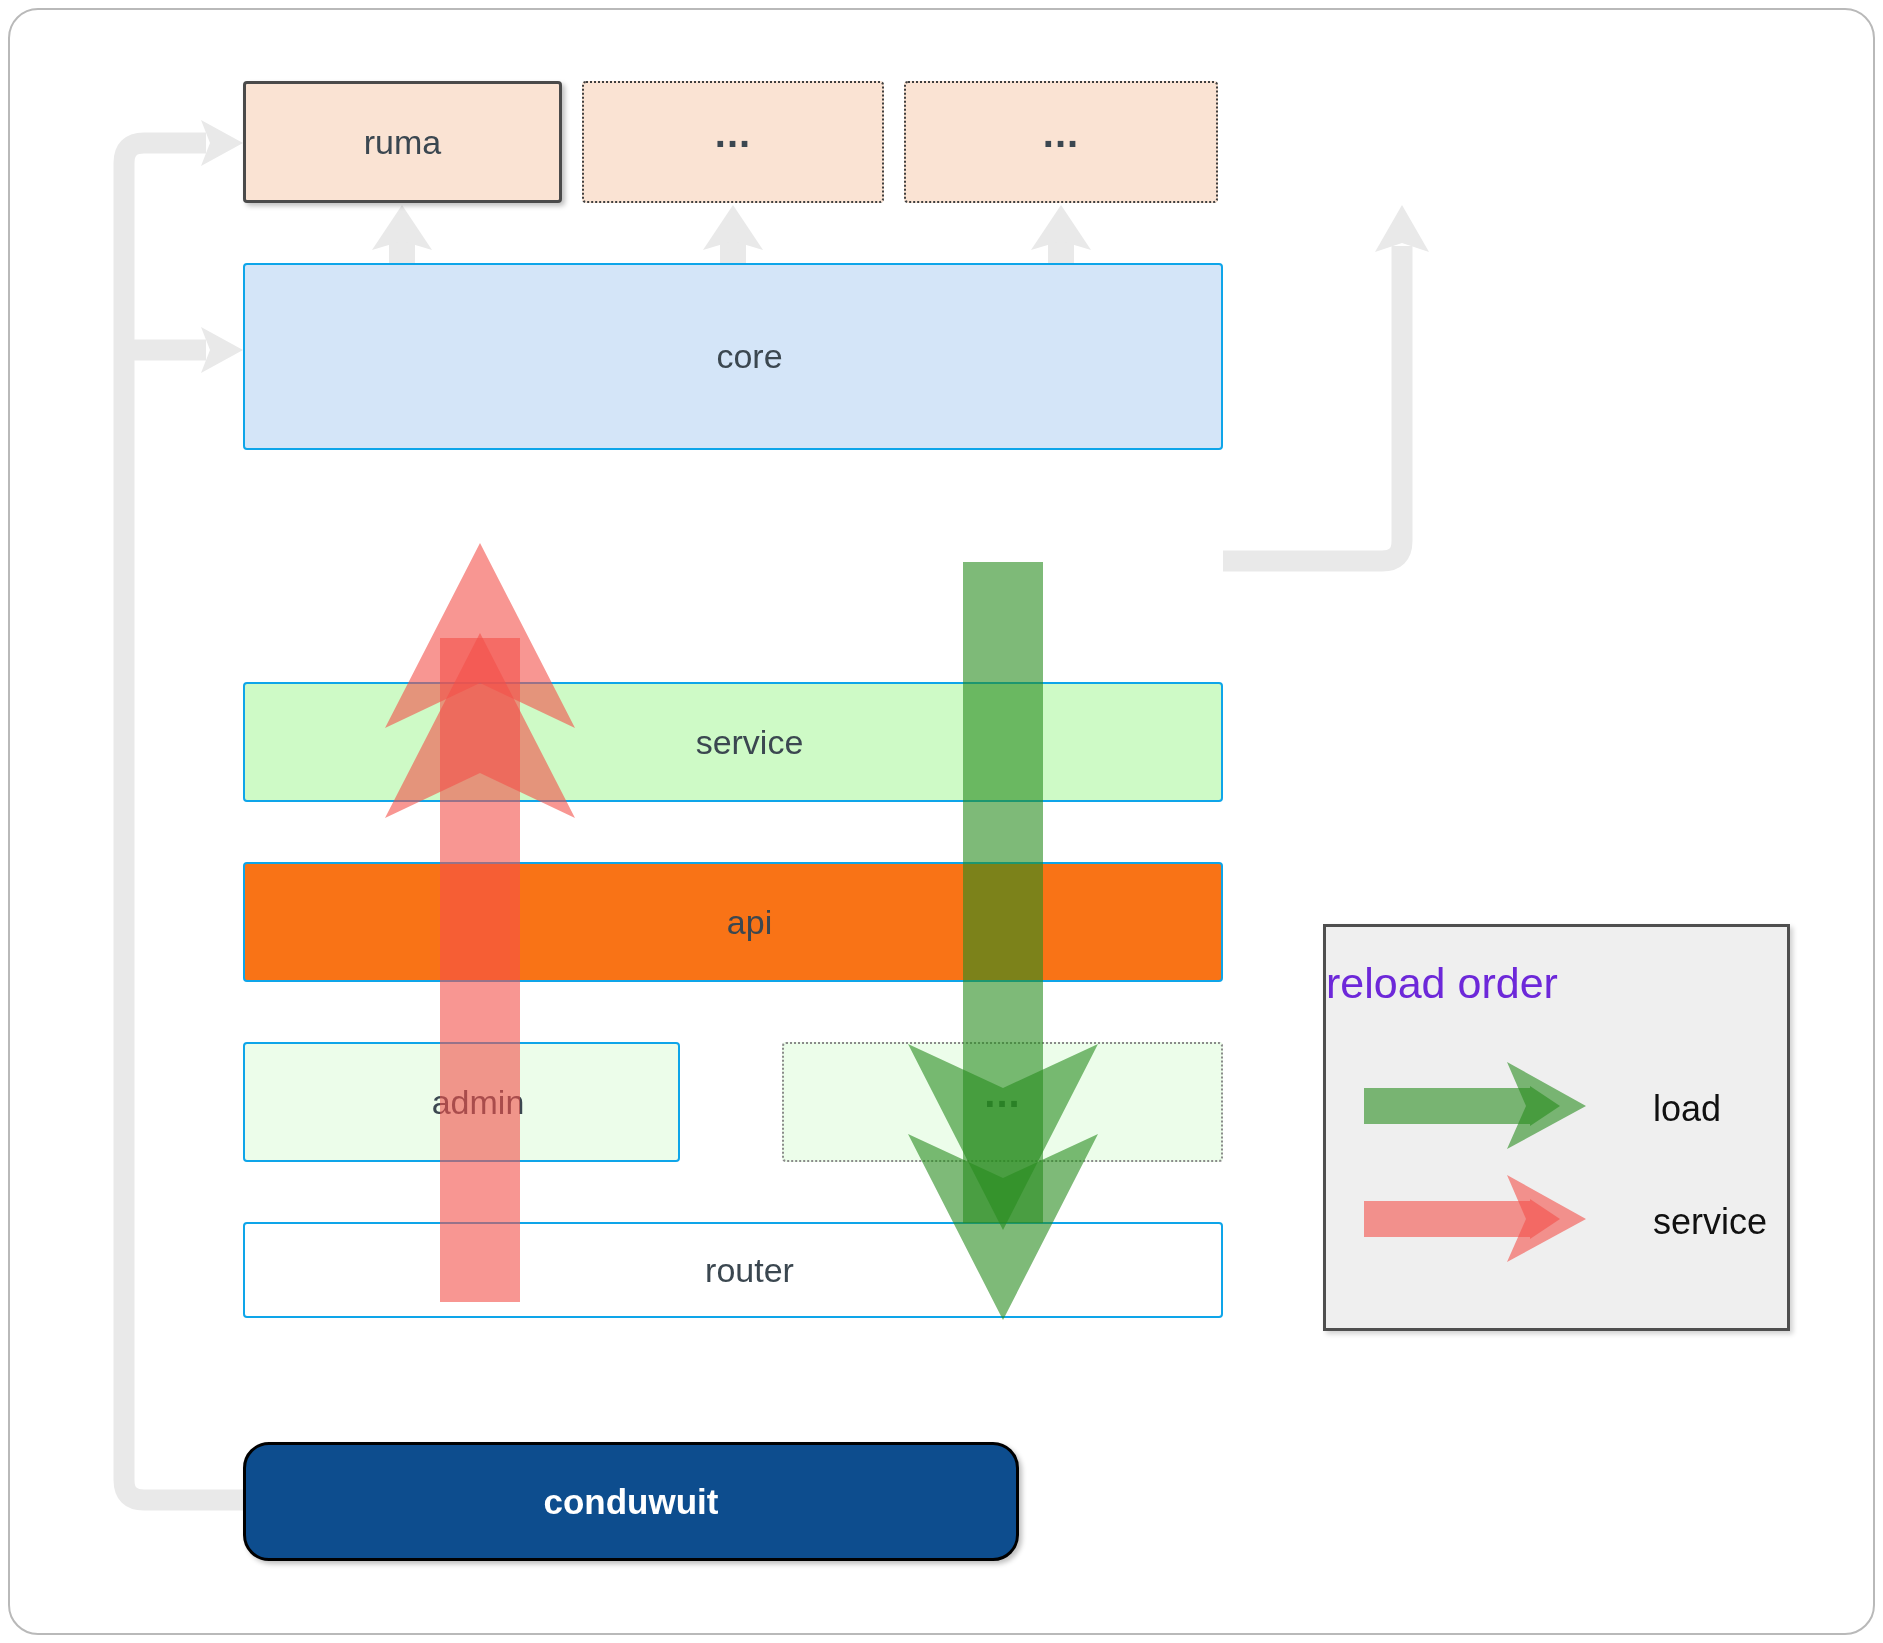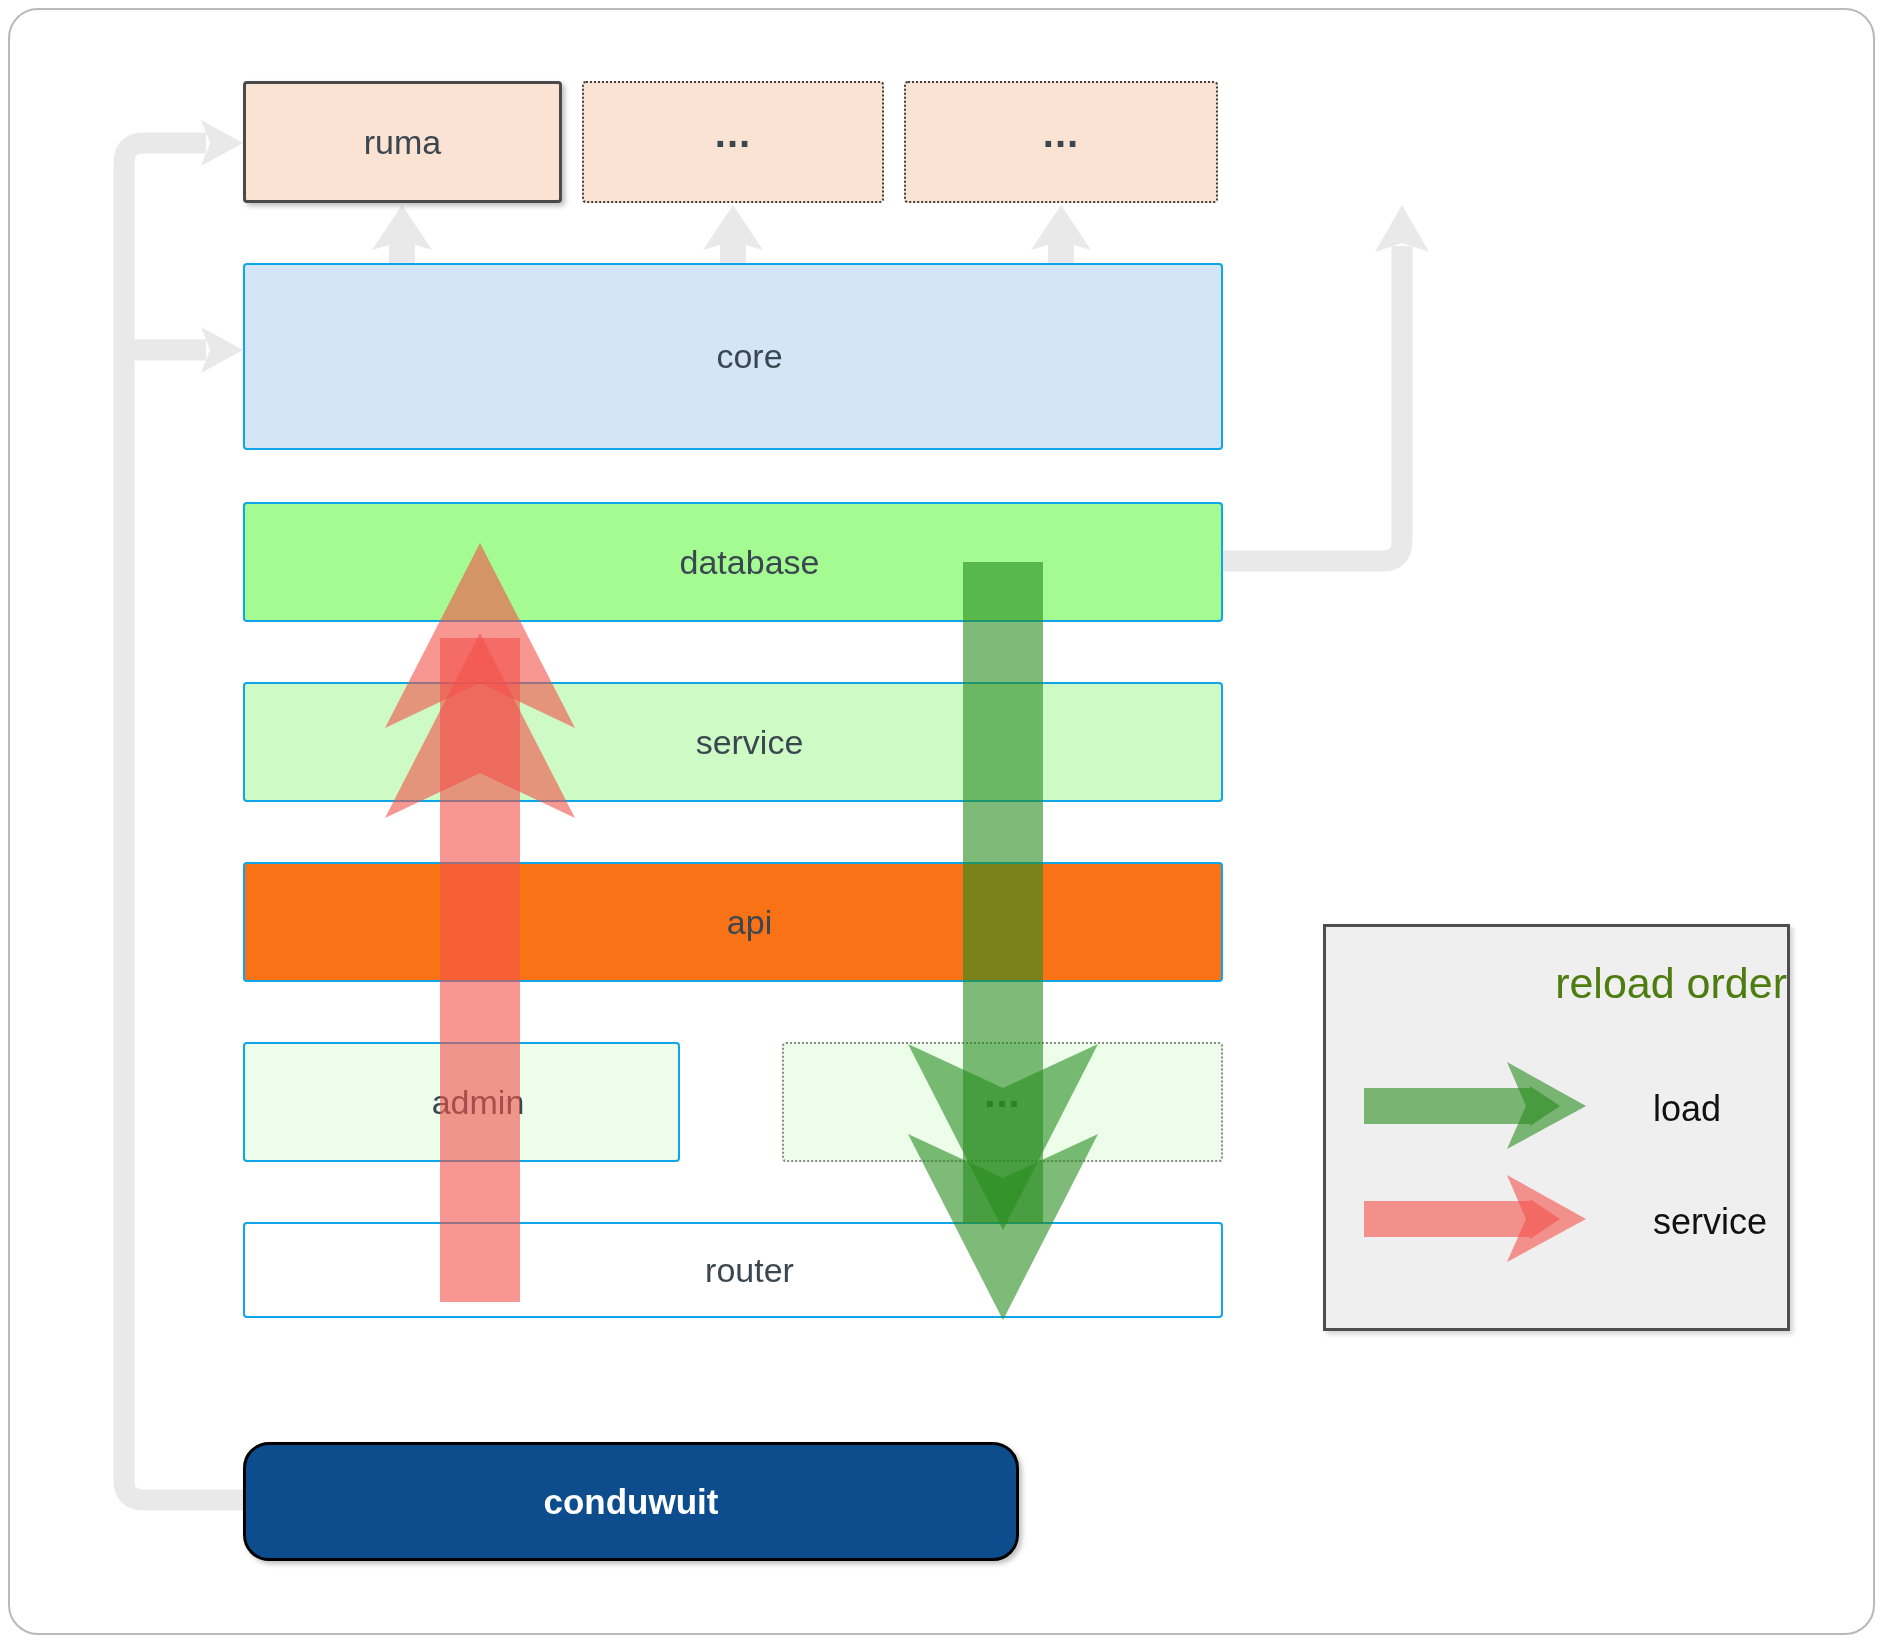--- a/index.html
+++ b/index.html
@@ -24,21 +24,21 @@
   #database{left:243px;top:502px;width:980px;height:120px;background:#a4fb92;}
   #service{left:243px;top:682px;width:980px;height:120px;background:#cefac6;}
   #api{left:243px;top:862px;width:980px;height:120px;background:#f97316;}
   #admin{left:243px;top:1042px;width:437px;height:120px;background:#ecfdea;}
   #admin-dots{left:782px;top:1042px;width:441px;height:120px;background:#ecfdea;border:2px dotted #8a8a8a;}
   #router{left:243px;top:1222px;width:980px;height:96px;background:#ffffff;}
   #conduwuit{left:243px;top:1442px;width:776px;height:119px;background:#0d4d8e;border:3px solid #000;
              border-radius:26px;color:#fff;font-weight:700;font-size:35px;}
   #legend{position:absolute;left:1323px;top:924px;width:467px;height:407px;background:#efefef;
           border:3px solid #4f4f4f;box-sizing:border-box;z-index:2;box-shadow:3px 3px 5px rgba(0,0,0,0.18);}
-  #legend .title{position:absolute;left:0;top:32px;width:100%;text-align:right;font-size:43px;color:#4d7c0f;}
+  #legend .title{position:absolute;left:0;top:32px;width:100%;text-align:left;font-size:43px;color:#6d28d9;}
   #legend .item-label{position:absolute;left:307px;transform:translateY(-50%);font-size:36px;color:#111;margin-left:20px;}
   #legend .load-label{top:182px;}
   #legend .unload-label{top:295px;}
 </style>
 </head>
 <body>
 
 <div class="canvas">
   <div class="frame"></div>
 
@@ -71,23 +71,20 @@
   </div>
   <div class="node peach-dotted ellip" id="top-dots-1">
     <span class="lbl">...</span>
   </div>
   <div class="node peach-dotted ellip" id="top-dots-2">
     <span class="lbl">...</span>
   </div>
 
   <div class="node graybrd" id="core">
     <span class="lbl">core</span>
-  </div>
-  <div class="node graybrd" id="database">
-    <span class="lbl">database</span>
   </div>
   <div class="node graybrd" id="service">
     <span class="lbl">service</span>
   </div>
   <div class="node graybrd" id="api">
     <span class="lbl">api</span>
   </div>
 
   <div class="node graybrd" id="admin">
     <span class="lbl">admin</span>

